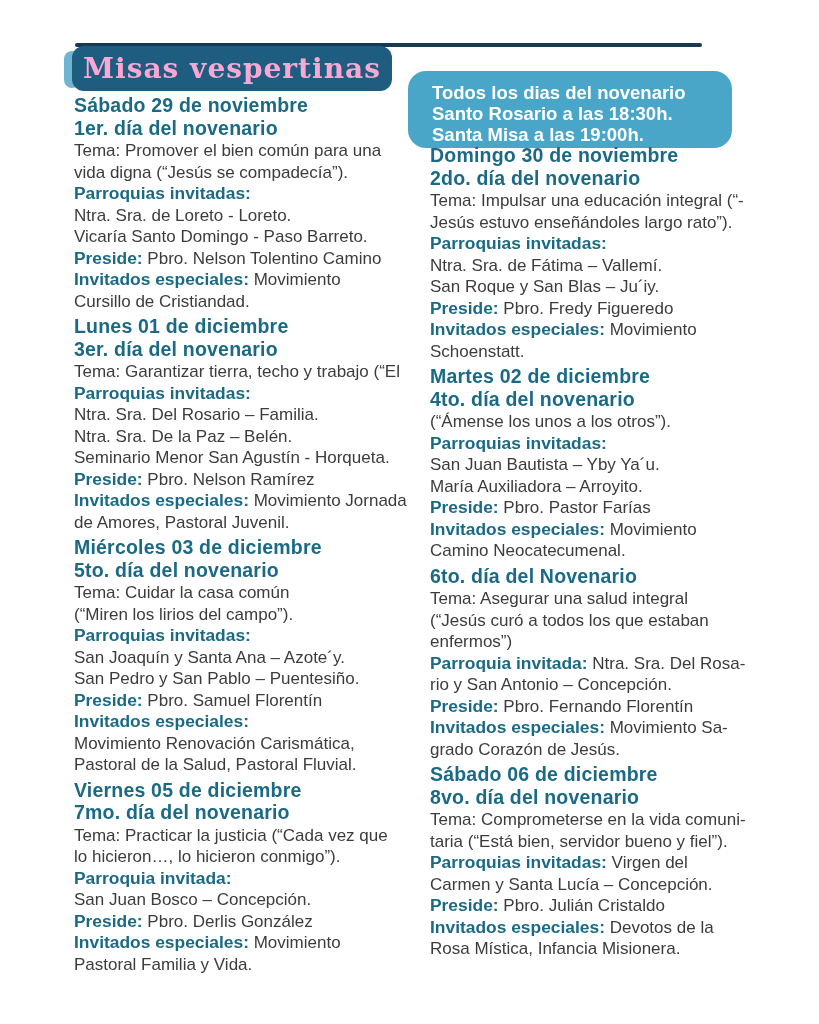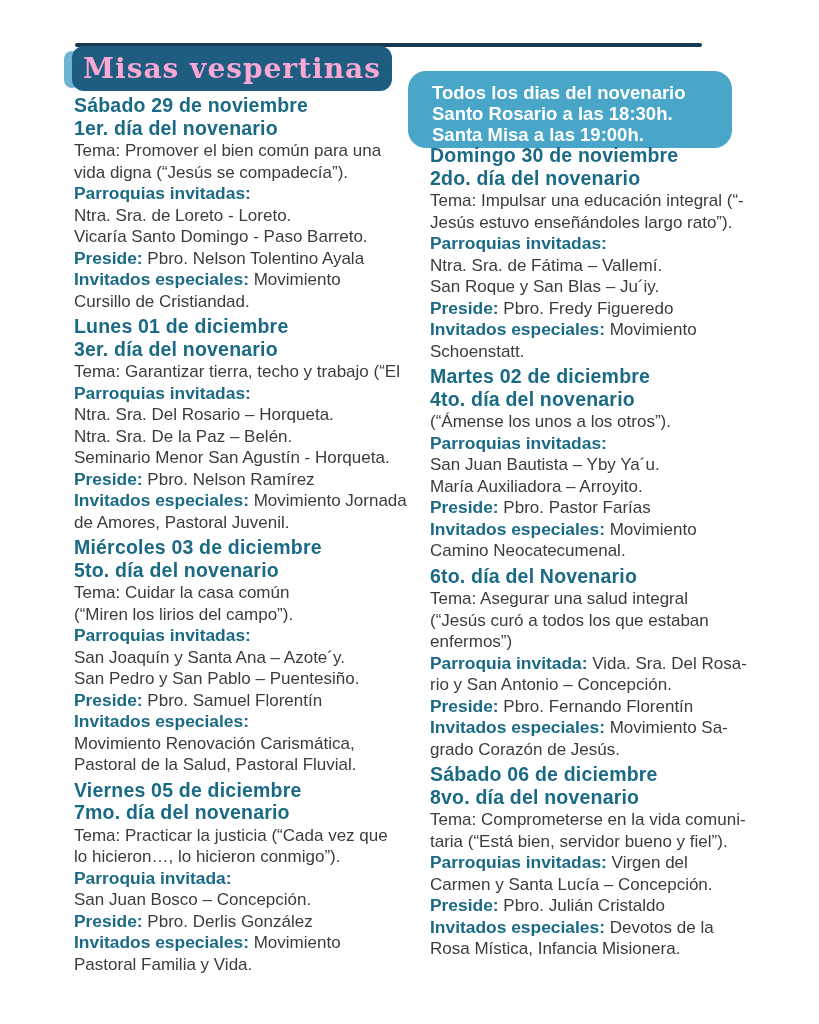--- a/index.html
+++ b/index.html
@@ -43,30 +43,30 @@
   </div>
   <div class="col" id="col-left">
       <div class="entry">
         <div class="line"><span class="seg-head">Sábado 29 de noviembre</span></div>
         <div class="line"><span class="seg-head">1er. día del novenario</span></div>
         <div class="line"><span class="seg-body">Tema: Promover el bien común para una</span></div>
         <div class="line"><span class="seg-body">vida digna (“Jesús se compadecía”).</span></div>
         <div class="line"><span class="seg-label">Parroquias invitadas:</span></div>
         <div class="line"><span class="seg-body">Ntra. Sra. de Loreto - Loreto.</span></div>
         <div class="line"><span class="seg-body">Vicaría Santo Domingo - Paso Barreto.</span></div>
-        <div class="line"><span class="seg-label">Preside:</span><span class="seg-body"> Pbro. Nelson Tolentino Ayala</span></div>
+        <div class="line"><span class="seg-label">Preside:</span><span class="seg-body"> Pbro. Nelson Tolentino Camino</span></div>
         <div class="line"><span class="seg-label">Invitados especiales:</span><span class="seg-body"> Movimiento</span></div>
         <div class="line"><span class="seg-body">Cursillo de Cristiandad.</span></div>
       </div>
       <div class="entry">
         <div class="line"><span class="seg-head">Lunes 01 de diciembre</span></div>
         <div class="line"><span class="seg-head">3er. día del novenario</span></div>
         <div class="line"><span class="seg-body">Tema: Garantizar tierra, techo y trabajo (“El</span></div>
         <div class="line"><span class="seg-label">Parroquias invitadas:</span></div>
-        <div class="line"><span class="seg-body">Ntra. Sra. Del Rosario – Horqueta.</span></div>
+        <div class="line"><span class="seg-body">Ntra. Sra. Del Rosario – Familia.</span></div>
         <div class="line"><span class="seg-body">Ntra. Sra. De la Paz – Belén.</span></div>
         <div class="line"><span class="seg-body">Seminario Menor San Agustín - Horqueta.</span></div>
         <div class="line"><span class="seg-label">Preside:</span><span class="seg-body"> Pbro. Nelson Ramírez</span></div>
         <div class="line"><span class="seg-label">Invitados especiales:</span><span class="seg-body"> Movimiento Jornada</span></div>
         <div class="line"><span class="seg-body">de Amores, Pastoral Juvenil.</span></div>
       </div>
       <div class="entry">
         <div class="line"><span class="seg-head">Miércoles 03 de diciembre</span></div>
         <div class="line"><span class="seg-head">5to. día del novenario</span></div>
         <div class="line"><span class="seg-body">Tema: Cuidar la casa común</span></div>
@@ -113,21 +113,21 @@
         <div class="line"><span class="seg-body">María Auxiliadora – Arroyito.</span></div>
         <div class="line"><span class="seg-label">Preside:</span><span class="seg-body"> Pbro. Pastor Farías</span></div>
         <div class="line"><span class="seg-label">Invitados especiales:</span><span class="seg-body"> Movimiento</span></div>
         <div class="line"><span class="seg-body">Camino Neocatecumenal.</span></div>
       </div>
       <div class="entry">
         <div class="line"><span class="seg-head">6to. día del Novenario</span></div>
         <div class="line"><span class="seg-body">Tema: Asegurar una salud integral</span></div>
         <div class="line"><span class="seg-body">(“Jesús curó a todos los que estaban</span></div>
         <div class="line"><span class="seg-body">enfermos”)</span></div>
-        <div class="line"><span class="seg-label">Parroquia invitada:</span><span class="seg-body"> Vida. Sra. Del Rosa-</span></div>
+        <div class="line"><span class="seg-label">Parroquia invitada:</span><span class="seg-body"> Ntra. Sra. Del Rosa-</span></div>
         <div class="line"><span class="seg-body">rio y San Antonio – Concepción.</span></div>
         <div class="line"><span class="seg-label">Preside:</span><span class="seg-body"> Pbro. Fernando Florentín</span></div>
         <div class="line"><span class="seg-label">Invitados especiales:</span><span class="seg-body"> Movimiento Sa-</span></div>
         <div class="line"><span class="seg-body">grado Corazón de Jesús.</span></div>
       </div>
       <div class="entry">
         <div class="line"><span class="seg-head">Sábado 06 de diciembre</span></div>
         <div class="line"><span class="seg-head">8vo. día del novenario</span></div>
         <div class="line"><span class="seg-body">Tema: Comprometerse en la vida comuni-</span></div>
         <div class="line"><span class="seg-body">taria (“Está bien, servidor bueno y fiel”).</span></div>

